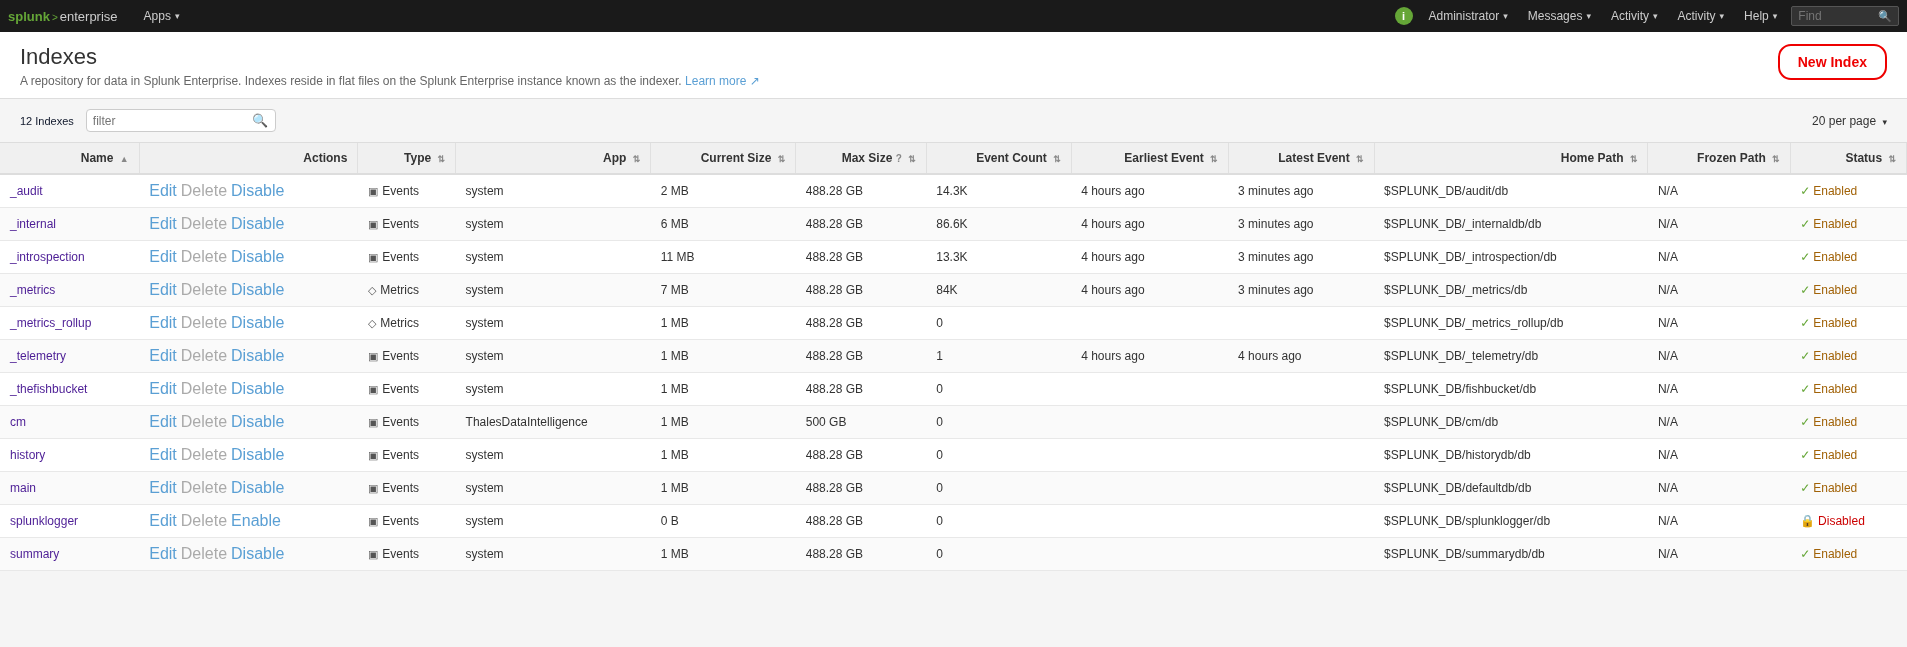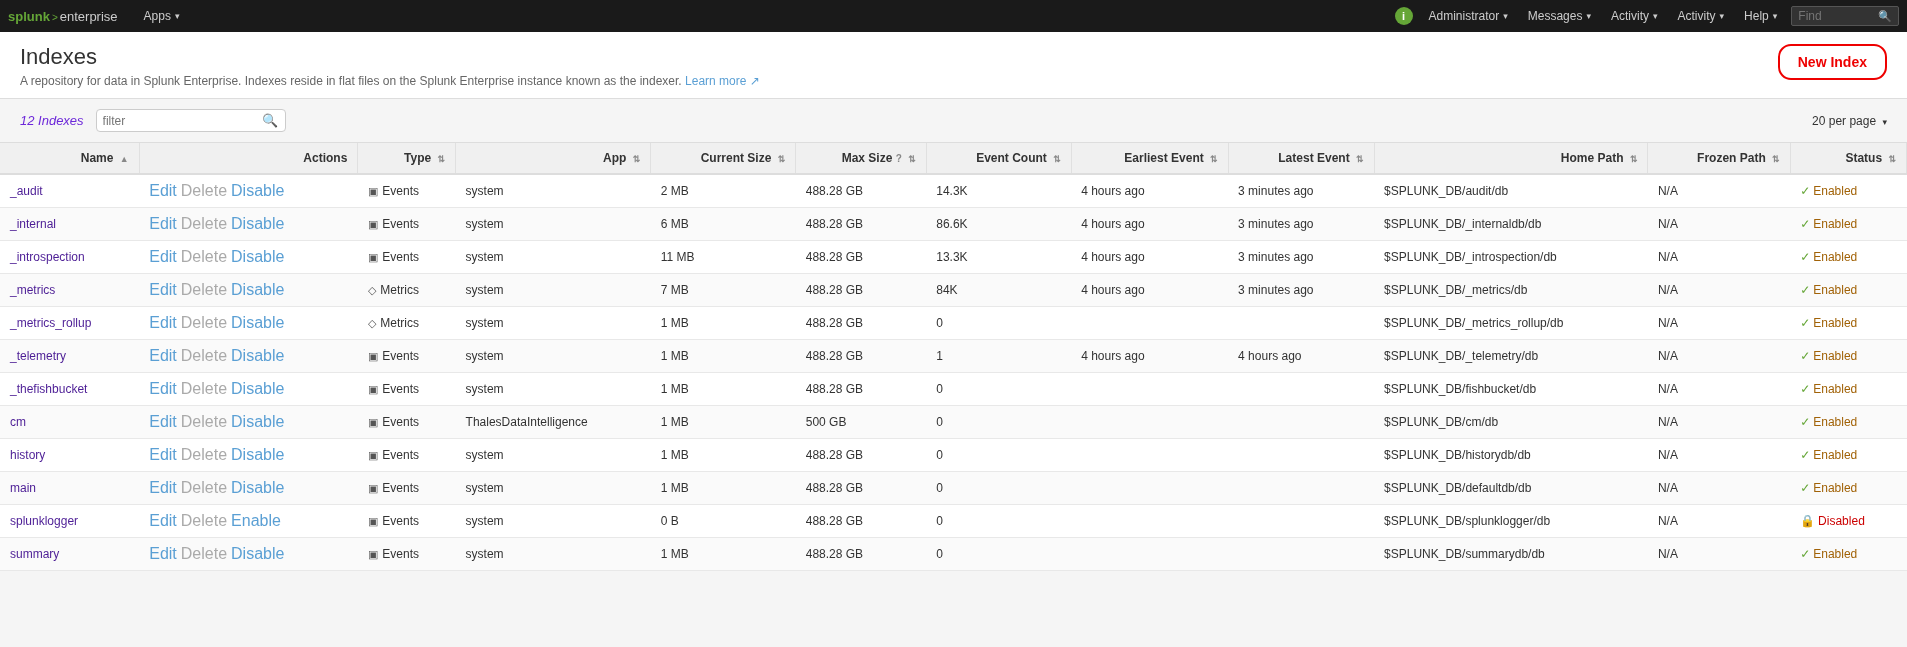--- a/index.html
+++ b/index.html
@@ -81,21 +81,21 @@
     
     .filter-bar {
       background: #f5f5f5;
       padding: 10px 20px;
       display: flex;
       align-items: center;
       justify-content: space-between;
       border-bottom: 1px solid #ddd;
     }
     .filter-left { display: flex; align-items: center; gap: 12px; }
-    .index-count { font-size: 13px; color: #6d28d9; font-style: italic; }
+    .index-count { font-size: 11px; color: #0f172a; }
     .filter-input-wrap {
       display: flex; align-items: center;
       border: 1px solid #ccc; background: #fff;
       border-radius: 4px; padding: 3px 6px;
     }
     .filter-input-wrap input {
       border: none; outline: none; font-size: 12px; width: 160px; color: #999;
     }
     .filter-input-wrap .search-btn { color: #666; cursor: pointer; font-size: 13px; }
     .per-page { font-size: 12px; color: #333; }

